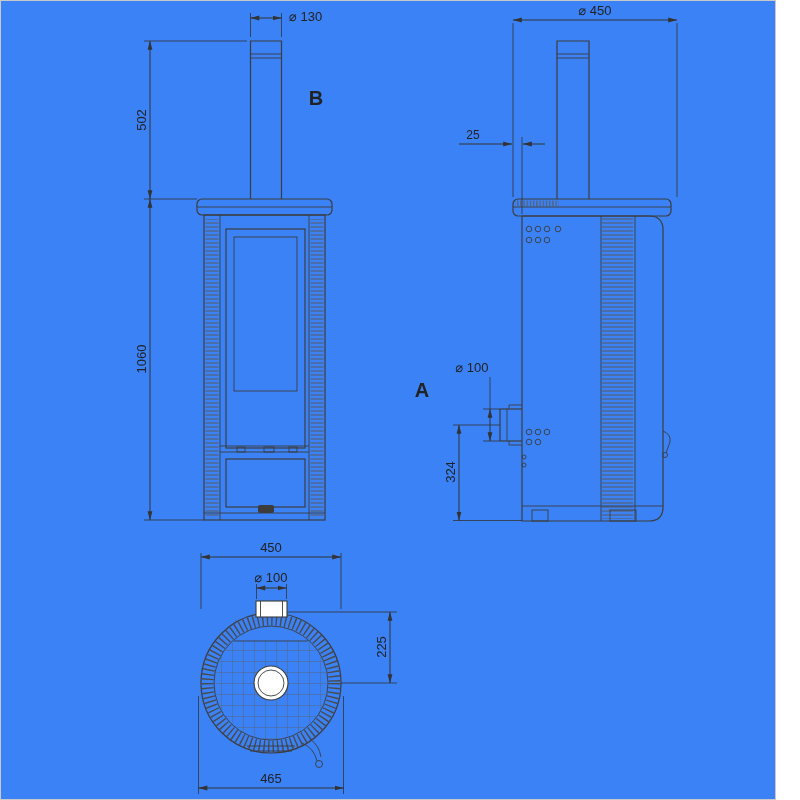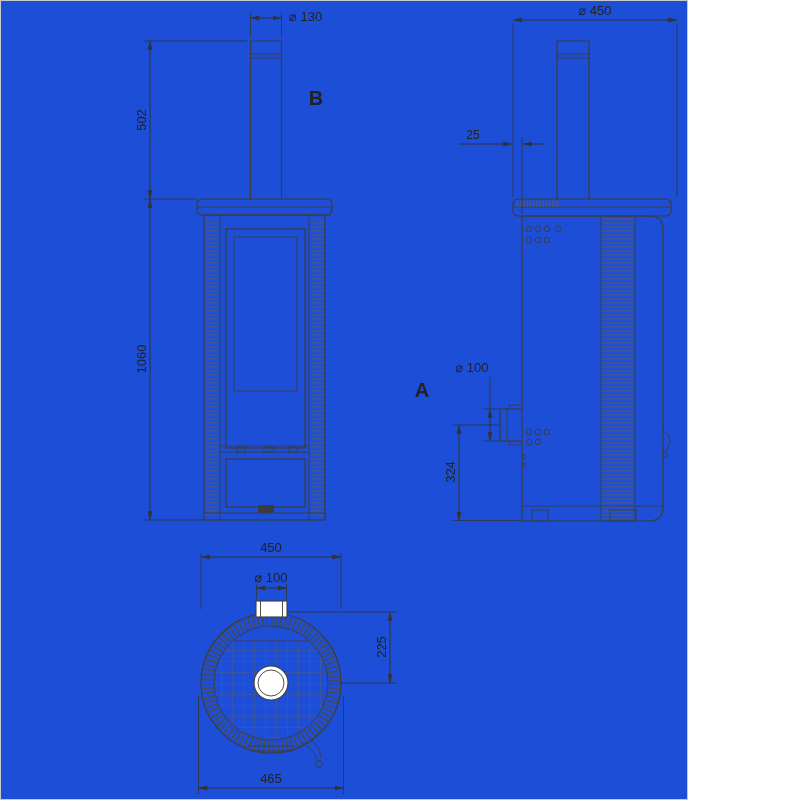--- a/index.html
+++ b/index.html
@@ -1,16 +1,16 @@
 <!DOCTYPE html>
 <html><head>
 <meta charset="utf-8">
 <style>
   html,body{margin:0;padding:0;background:#fff;}
-  .canvas{width:688px;height:800px;box-sizing:border-box;border:1px solid #c9c9c9;background:#1d4ed8;position:relative;font-family:"Liberation Sans",sans-serif;}
+  .canvas{width:776px;height:800px;box-sizing:border-box;border:1px solid #c9c9c9;background:#3b82f6;position:relative;font-family:"Liberation Sans",sans-serif;}
   svg{position:absolute;left:0;top:0;}
   text{fill:#222;font-family:"Liberation Sans","DejaVu Sans",sans-serif;}
   .dimtxt{font-size:13px;}
   .dimtxt-sm{font-size:12px;}
   .viewlabel{font-size:20px;font-weight:bold;}
   .outline{stroke:#3c3c3c;stroke-width:1.2;fill:none;}
   .thin{stroke:#3c3c3c;stroke-width:0.9;fill:none;}
   .dim{stroke:#333;stroke-width:1;fill:none;}
   .ext{stroke:#333;stroke-width:0.8;fill:none;}
 </style>

